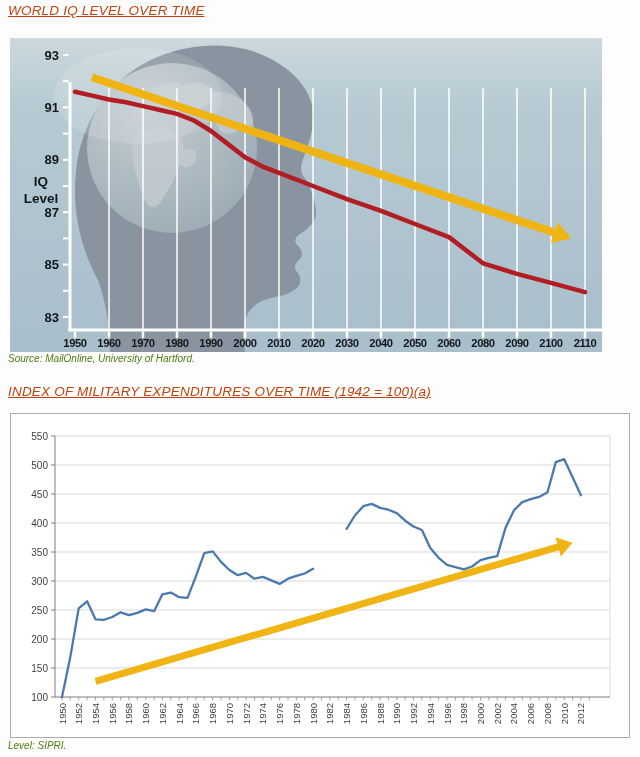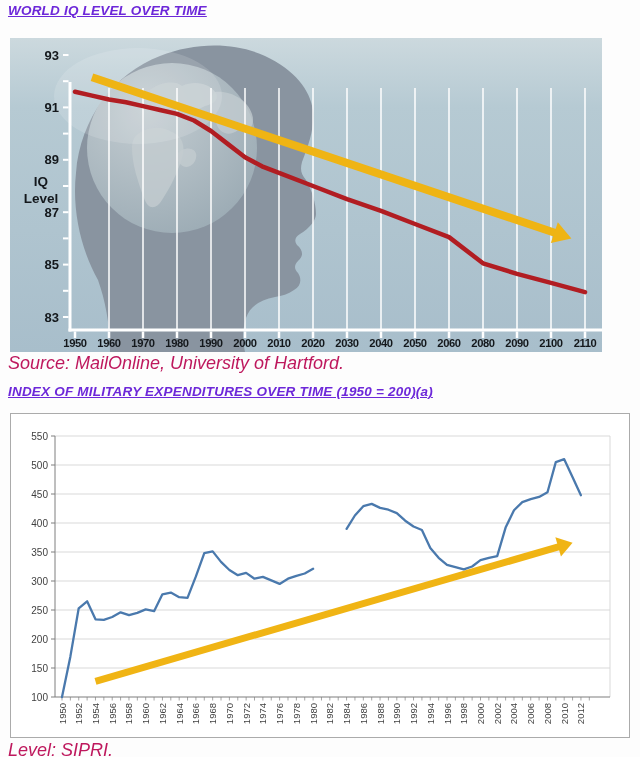--- a/index.html
+++ b/index.html
@@ -2,25 +2,25 @@
 <html><head>
 <meta charset="utf-8">
 <style>
   html,body{margin:0;padding:0;}
   body{
     width:640px;height:757px;position:relative;background:#fdfdfd;
     font-family:"Liberation Sans", sans-serif;overflow:hidden;
   }
   .abs{position:absolute;}
   .chart-title{
-    left:8px;font-size:13.5px;font-weight:bold;font-style:italic;
-    text-decoration:underline;color:#6d28d9;letter-spacing:.2px;white-space:nowrap;
+    left:8px;font-size:13.5px;font-weight:normal;font-style:italic;
+    text-decoration:underline;color:#c2410c;letter-spacing:.2px;white-space:nowrap;
   }
   .source{
-    left:8px;font-size:18px;font-style:italic;color:#be185d;white-space:nowrap;
+    left:8px;font-size:10px;font-style:italic;color:#4d7c0f;white-space:nowrap;
   }
   svg text{font-family:"Liberation Sans", sans-serif;}
 </style>
 </head>
 <body>
 
 <div class="abs chart-title" style="top:3px">WORLD IQ LEVEL OVER TIME</div>
 
 <svg id="svg1" class="abs" style="left:10px;top:38px" width="592" height="314" viewBox="0 0 592 314">
     <defs>
@@ -126,21 +126,21 @@
     </g>
     <g>
       <line x1="82" y1="39.269999999999854" x2="546.233737202183" y2="195.30250328616552" stroke="#efb414" stroke-width="8" stroke-linecap="butt"></line>
       <polygon points="561.4,200.4 540.8334253616947,205.09212187043536 547.842483343217,184.23851052343704" fill="#efb414"></polygon>
     </g>
     <polyline points="65.0,53.7 82.0,57.6 99.0,61.5 116.0,64.2 133.0,68.1 150.0,72.0 167.0,75.9 184.0,82.5 201.0,93.0 218.0,106.1 235.0,119.2 252.0,128.3 269.0,134.9 303.0,148.0 337.0,161.1 371.0,172.9 405.0,186.0 439.0,199.1 473.0,225.3 507.0,235.8 541.0,244.9 575.0,254.1" fill="none" stroke="#b11d22" stroke-width="4.5" stroke-linejoin="round" stroke-linecap="round"></polyline>
   </svg>
 
 <div class="abs source" style="top:353px">Source: MailOnline, University of Hartford.</div>
 
-<div class="abs chart-title" style="top:384px">INDEX OF MILITARY EXPENDITURES OVER TIME (1950 = 200)(a)</div>
+<div class="abs chart-title" style="top:384px">INDEX OF MILITARY EXPENDITURES OVER TIME (1942 = 100)(a)</div>
 
 <svg id="svg2" class="abs" style="left:10px;top:413px" width="620" height="325" viewBox="0 0 620 325">
     <rect x="0.5" y="0.5" width="619" height="324" fill="#ffffff" stroke="#ababab" stroke-width="1"></rect>
     <g>
       <line x1="45" y1="255" x2="600" y2="255" stroke="#d9d9d9" stroke-width="1"></line>
       <line x1="45" y1="226" x2="600" y2="226" stroke="#d9d9d9" stroke-width="1"></line>
       <line x1="45" y1="197" x2="600" y2="197" stroke="#d9d9d9" stroke-width="1"></line>
       <line x1="45" y1="168" x2="600" y2="168" stroke="#d9d9d9" stroke-width="1"></line>
       <line x1="45" y1="139" x2="600" y2="139" stroke="#d9d9d9" stroke-width="1"></line>
       <line x1="45" y1="110" x2="600" y2="110" stroke="#d9d9d9" stroke-width="1"></line>

